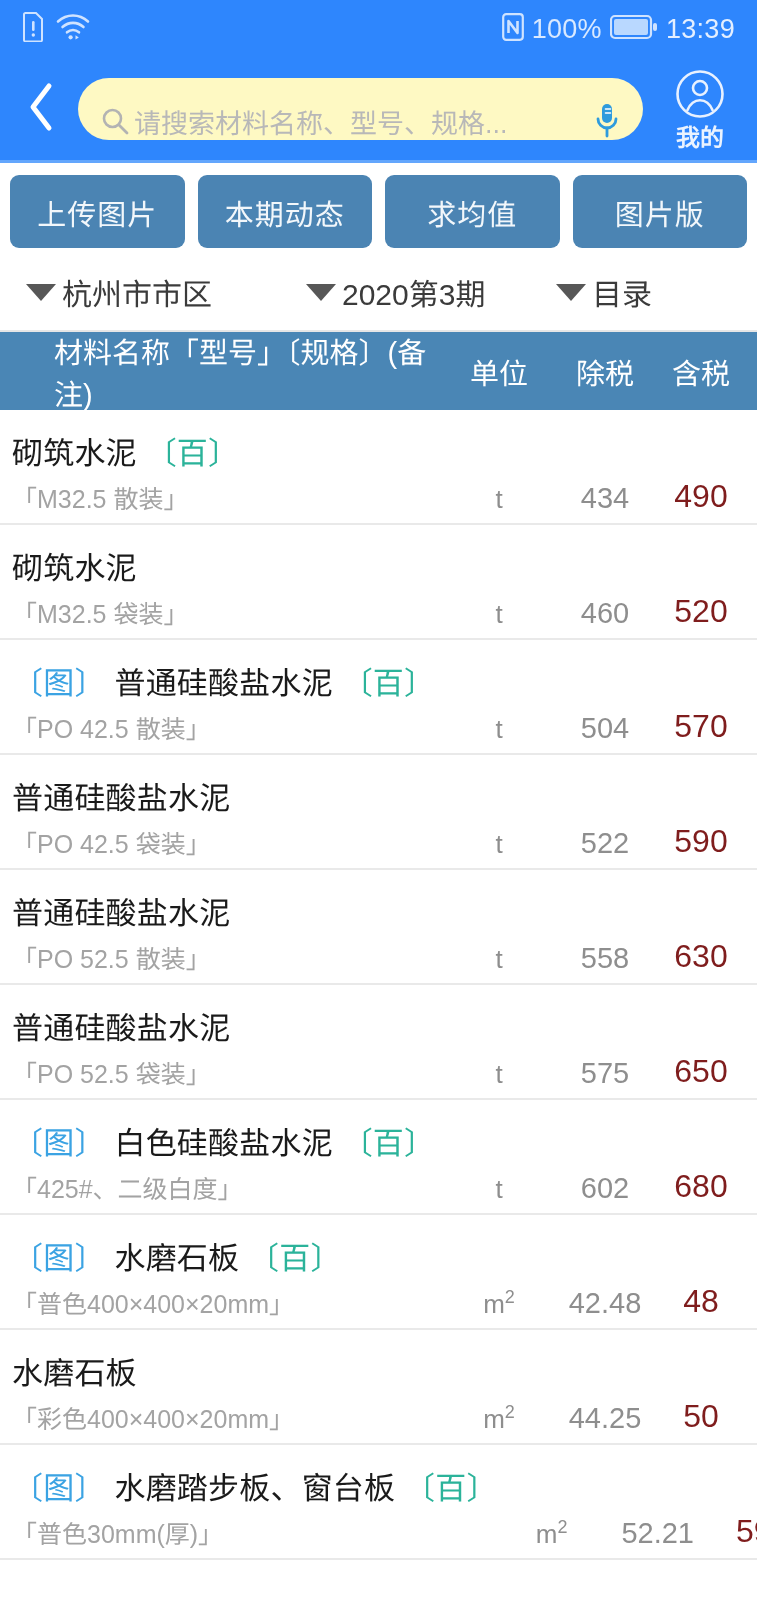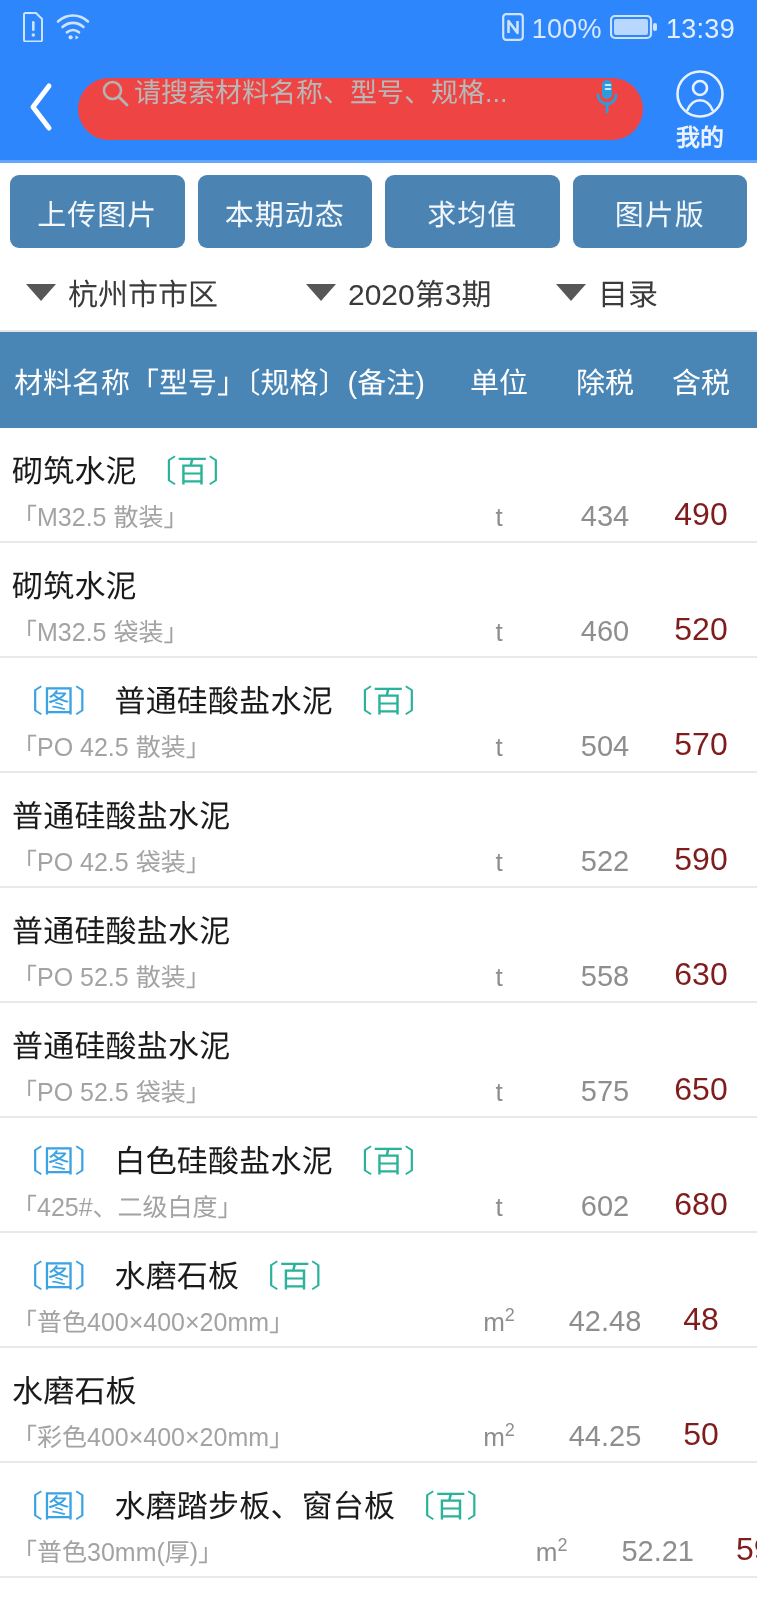--- a/index.html
+++ b/index.html
@@ -26,22 +26,22 @@
   .topbar{
     height:102px; background:#2e86fd;
     display:flex; align-items:center; padding:0 14px 0 10px;
   }
   .back-btn{
     width:62px; height:62px; flex:0 0 62px;
     display:flex; align-items:center; justify-content:center;
     cursor:pointer;
   }
   .searchwrap{
-    flex:1 1 auto; height:62px; background:#ef4444; border-radius:34px;
-    display:flex; align-items:flex-start; padding:0 20px 0 22px;
+    flex:1 1 auto; height:62px; background:#fef9c3; border-radius:34px;
+    display:flex; align-items:flex-end; padding:0 20px 0 22px;
     margin:0 14px 0 6px;
   }
   .search-ico{ flex:0 0 30px; margin-right:4px; }
   .search-input{
     flex:1 1 auto; border:none; outline:none; background:transparent;
     font-family:"Liberation Sans","DejaVu Sans",sans-serif;
     font-size:27px; color:#333;
   }
   .search-input::placeholder{ color:#b8b8b8; }
   .mic-btn{ flex:0 0 32px; display:flex; align-items:center; justify-content:center; cursor:pointer; }
@@ -64,35 +64,35 @@
     display:flex; align-items:center; justify-content:center;
   }
 
   
   .filterbar{
     display:flex; align-items:center; height:72px;
     background:#fff; padding:0 26px 4px 26px;
   }
   .filter{
     display:flex; align-items:center; cursor:pointer; color:#3b3b3b;
-    font-size:30px; gap:12px; white-space:nowrap;
+    font-size:30px; gap:6px; white-space:nowrap;
   }
   .filter .caret{
     width:0;height:0;border-left:15px solid transparent;border-right:15px solid transparent;
     border-top:17px solid #575757; display:inline-block;
   }
   .f1{ width:280px; }
   .f2{ width:250px; }
   .f3{ flex:1 1 auto; }
   .filter-sep{ height:2px; background:#e6e6e6; }
 
   
   .thead{
-    display:flex; align-items:center; height:96px;
-    background:#4a86b5; color:#ffffff; font-size:29px;
+    display:flex; align-items:center; height:78px;
+    background:#4a86b5; color:#ffffff; font-size:29px;padding-left:40px;
   }
   .th-name{ flex:1 1 auto; padding-left:14px; }
   .th-unit{ flex:0 0 108px; text-align:center; }
   .th-ex  { flex:0 0 104px; text-align:center; }
   .th-in  { flex:0 0 100px; text-align:center; padding-right:12px; }
 
   .tbody{ background:#fff; }
   .row{
     display:flex; align-items:flex-end; min-height:115px;
     border-bottom:2px solid #e9e9e9; padding:8px 0;

